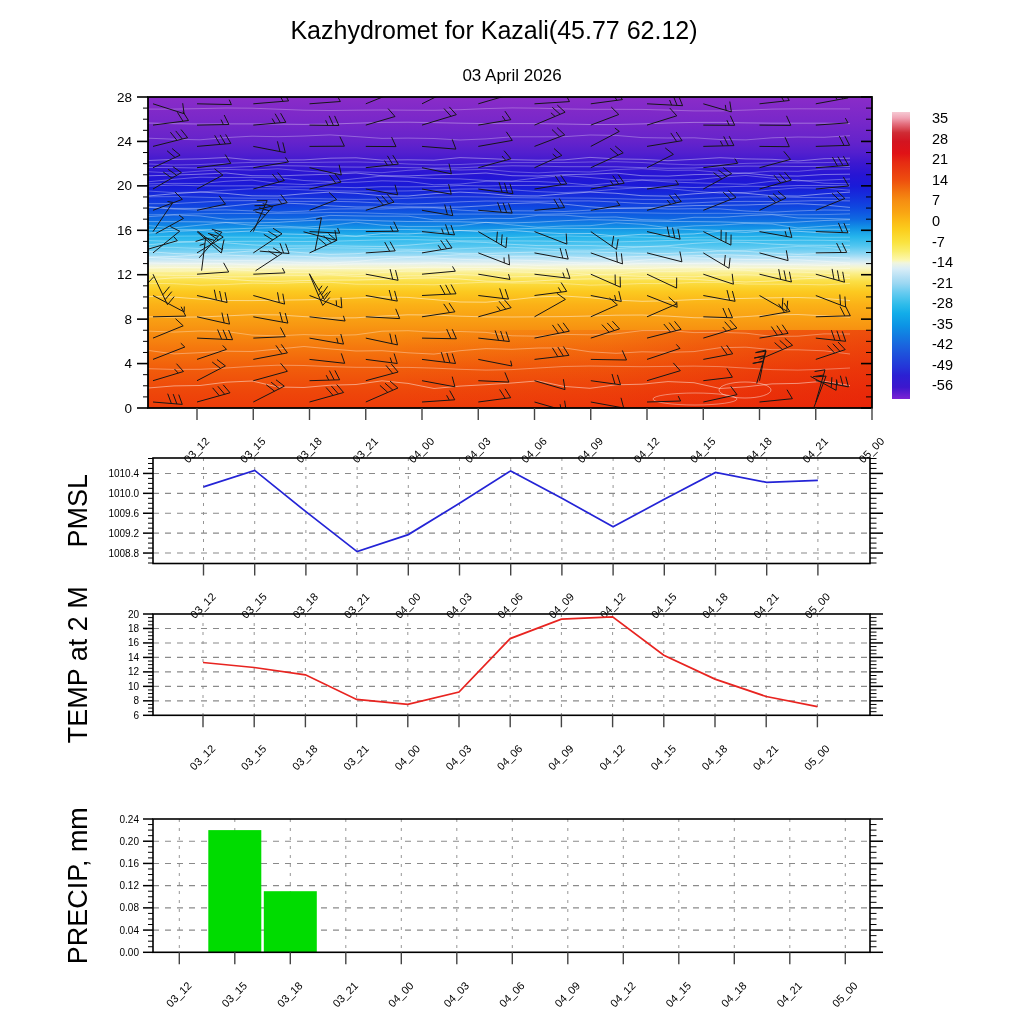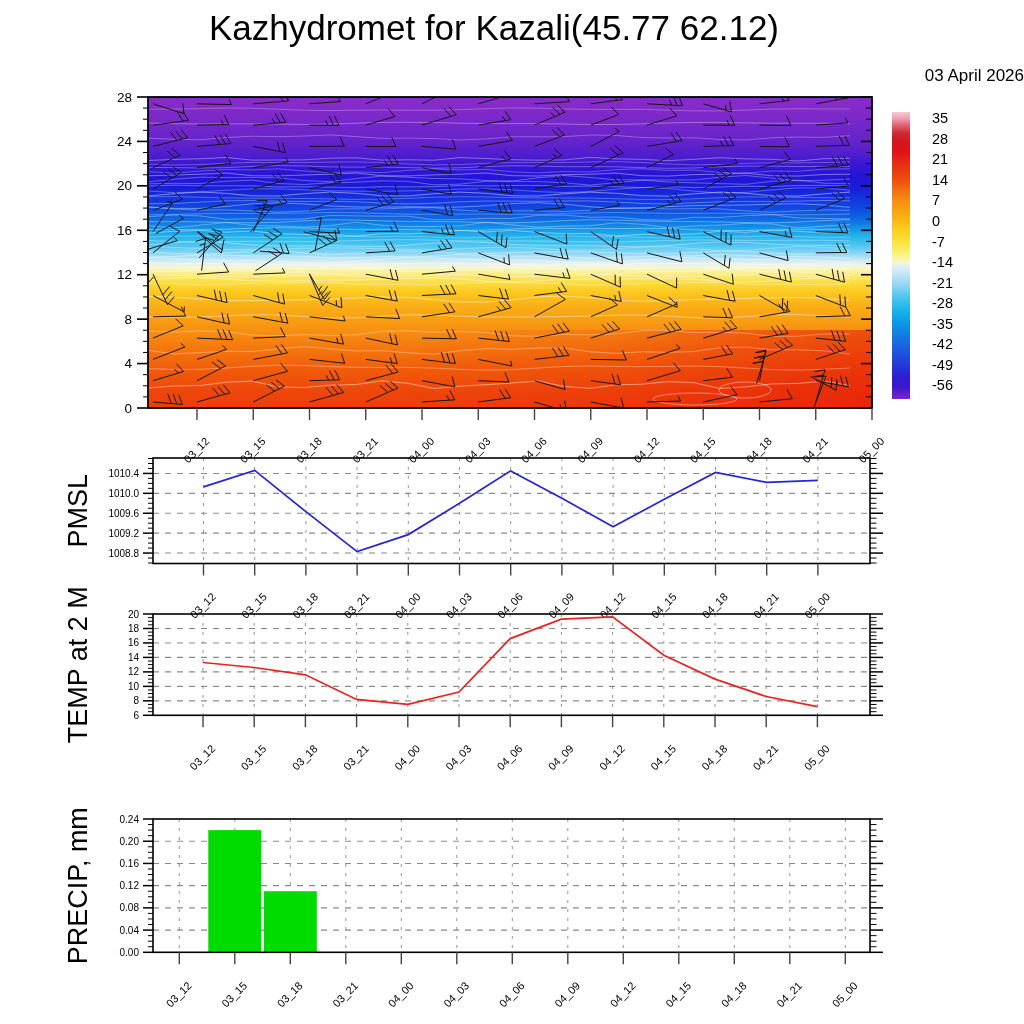--- a/index.html
+++ b/index.html
@@ -1,20 +1,20 @@
 <!DOCTYPE html>
 <html><head>
 <meta charset="utf-8">
 <style>
   html,body{margin:0;padding:0;background:#fff;}
   body{width:1024px;height:1024px;font-family:"Liberation Sans", sans-serif;}
   #stage{position:relative;width:1024px;height:1024px;background:#fff;overflow:hidden;}
-  #title{position:absolute;top:8px;left:0;width:988px;text-align:center;
-         font-size:35px;color:#000;letter-spacing:0px;}
-  #subtitle{position:absolute;top:66px;left:0;width:1024px;text-align:right;
+  #title{position:absolute;top:16px;left:0;width:988px;text-align:center;
+         font-size:25px;color:#000;letter-spacing:0px;}
+  #subtitle{position:absolute;top:66px;left:0;width:1024px;text-align:center;
          font-size:17px;color:#000;}
   svg{position:absolute;top:0;left:0;}
   text{font-family:"Liberation Sans", sans-serif;}
 </style>
 </head>
 <body>
 
 <div id="stage">
   <div id="title">Kazhydromet for Kazali(45.77 62.12)</div>
   <div id="subtitle">03 April 2026</div>

